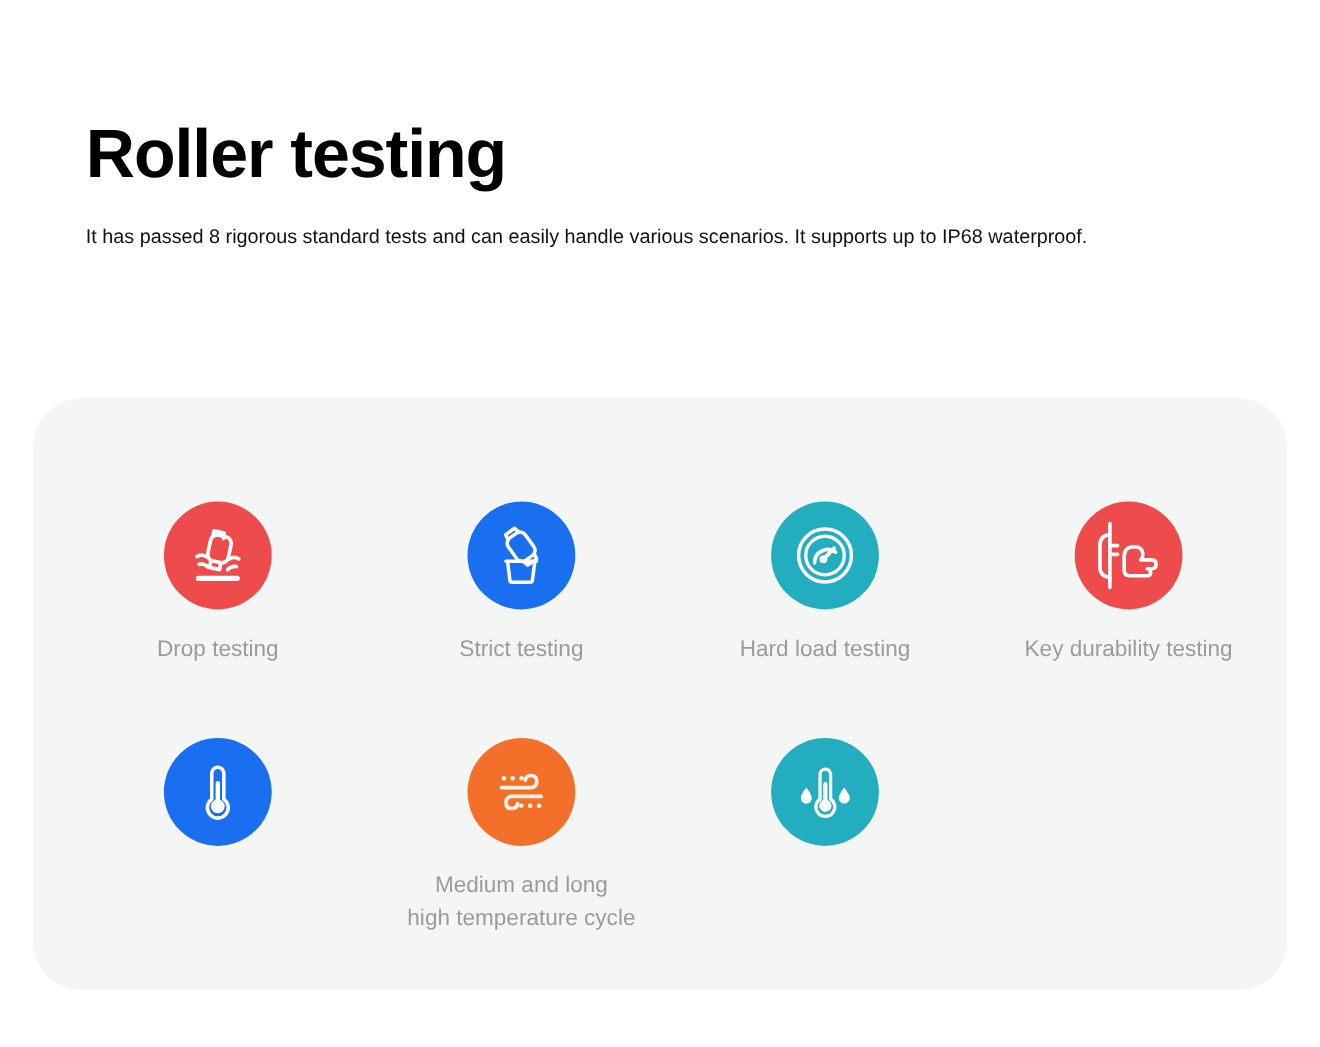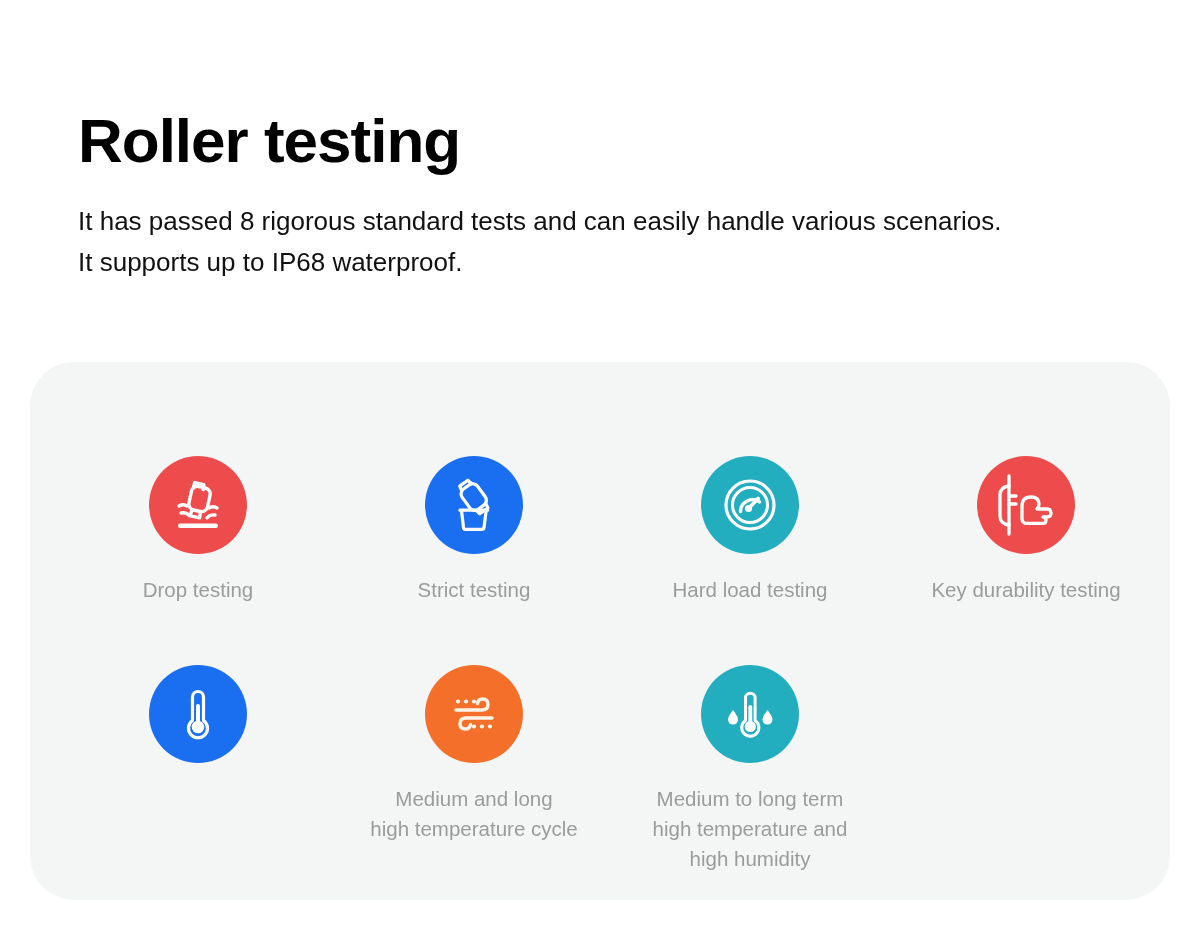--- a/index.html
+++ b/index.html
@@ -31,21 +31,21 @@
     font-size: 62px;
     font-weight: bold;
     color: #000000;
     letter-spacing: -1px;
     line-height: 1.08;
     white-space: nowrap;
   }
 
   .page-subtitle {
     margin-top: 26px;
-    font-size: 26px;
+    font-size: 18px;
     color: #111111;
     line-height: 1.58;
     max-width: 945px;
     font-weight: normal;
   }
 
   
   .card {
     position: absolute;
     left: 30px;
@@ -215,21 +215,18 @@
           <svg width="64" height="64" viewBox="0 0 64 64">
             <g fill="none" stroke="#ffffff" stroke-width="3" stroke-linecap="round" stroke-linejoin="round">
               <path d="M27.5 38.5 L27.5 16 a4.8 4.8 0 0 1 9.6 0 L37.1 38.5 a8.6 8.6 0 1 1 -9.6 0 Z"></path>
             </g>
             <circle cx="32.3" cy="44.5" r="5.6" fill="#ffffff"></circle>
             <rect x="30.4" y="23" width="3.8" height="19" rx="1.9" fill="#ffffff"></rect>
             <path d="M15 28 q5 6.5 5 9.6 a5 5 0 0 1 -10 0 q0 -3.1 5 -9.6 Z" fill="#ffffff"></path>
             <path d="M49.5 28 q5 6.5 5 9.6 a5 5 0 0 1 -10 0 q0 -3.1 5 -9.6 Z" fill="#ffffff"></path>
           </svg>
         </div>
-        <div class="cell-label">Medium to long term
-high temperature and
-high humidity</div>
       </div>
 
 
     </div>
   </div>
 </div>
 
 </body></html>

